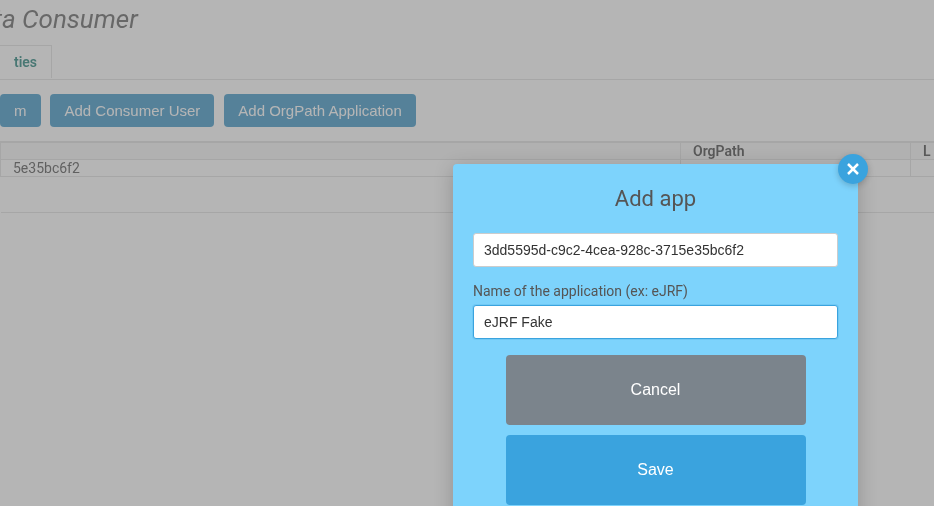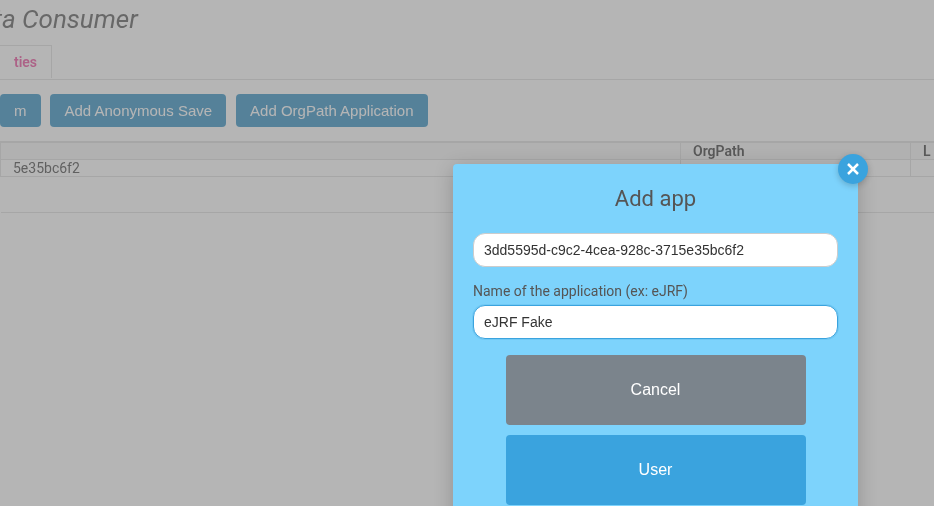--- a/index.html
+++ b/index.html
@@ -4,21 +4,21 @@
 <style>
   * { box-sizing: border-box; margin: 0; padding: 0; }
   html, body { width: 934px; height: 506px; overflow: hidden; font-family: -apple-system, BlinkMacSystemFont, "Segoe UI", Roboto, Arial, sans-serif; }
   body { position: relative; background: #fff; }
 
   .page { width: 934px; height: 506px; }
 
   .page-title { font-size: 26px; font-style: italic; color: #555; padding: 4px 0 10px 0; margin-left: -20px; white-space: nowrap; }
 
   .tabs { border-bottom: 1px solid #ddd; height: 36px; }
-  .tab { display: inline-block; border: 1px solid #ddd; border-bottom: none; padding: 8px 14px; font-size: 14px; font-weight: 600; color: #ec4899; background: #fff; margin-left: -1px; position: relative; top: 1px; }
+  .tab { display: inline-block; border: 1px solid #ddd; border-bottom: none; padding: 8px 14px; font-size: 14px; font-weight: 600; color: #0f766e; background: #fff; margin-left: -1px; position: relative; top: 1px; }
 
   .actions { padding: 14px 0 14px 0; }
   .btn { display: inline-block; border: none; border-radius: 4px; padding: 8px 14px; font-size: 15px; color: #fff; cursor: pointer; margin-right: 6px; }
   .btn-blue { background: #2b8dc2; }
 
   .table-wrap { border-top: 1px solid #ddd; }
   table { width: 100%; border-collapse: collapse; table-layout: fixed; }
   th, td { border: 1px solid #ddd; padding: 0 12px; font-size: 14px; text-align: left; vertical-align: middle; overflow: hidden; white-space: nowrap; }
   th { background: #f7f7f7; color: #333; font-weight: 600; }
   td { color: #444; }
@@ -26,42 +26,42 @@
   .col-org { width: 230px; }
   .col-last { width: 120px; }
 
   .row-spacer td { height: 36px; border-left: none; border-right: none; }
 
   .overlay { position: absolute; inset: 0; background: rgba(120,120,120,0.55); }
 
   .modal { position: absolute; left: 453px; top: 164px; width: 405px; background: #7dd3fc; border-radius: 4px; box-shadow: 0 4px 20px rgba(0,0,0,0.2); padding: 22px 20px 22px 20px; }
   .modal-title { text-align: center; font-size: 22px; color: #555; font-weight: 400; margin-bottom: 22px; }
   .field-label { font-size: 14px; color: #555; margin-bottom: 6px; }
-  .text-input { width: 100%; border: 1px solid #ccc; border-radius: 12px; padding: 8px 10px; font-size: 14px; color: #333; margin-bottom: 16px; outline: none; }
+  .text-input { width: 100%; border: 1px solid #ccc; border-radius: 3px; padding: 8px 10px; font-size: 14px; color: #333; margin-bottom: 16px; outline: none; }
   .text-input.focused { border-color: #3aa3de; box-shadow: 0 0 0 1px rgba(58,163,222,0.2); }
   .modal-btn { display: block; width: 300px; margin: 0 auto 10px auto; border: none; border-radius: 4px; padding: 26px 0; font-size: 16px; color: #fff; cursor: pointer; text-align: center; }
   .modal-btn.cancel { background: #7b848c; }
   .modal-btn.save { background: #3aa3de; margin-bottom: 0; }
 
   .close-btn { position: absolute; top: -10px; right: -10px; width: 30px; height: 30px; border-radius: 50%; background: #3aa3de; border: none; cursor: pointer; display: flex; align-items: center; justify-content: center; box-shadow: 0 2px 6px rgba(0,0,0,0.2); }
   .close-btn svg { width: 14px; height: 14px; stroke: #fff; stroke-width: 2.5; }
 </style>
 </head>
 <body>
 
 <div class="page">
   <div class="page-title">ata Consumer</div>
 
   <div class="tabs">
     <span class="tab">ties</span>
   </div>
 
   <div class="actions">
     <button class="btn btn-blue">m</button>
-    <button class="btn btn-blue">Add Anonymous Save</button>
+    <button class="btn btn-blue">Add Consumer User</button>
     <button class="btn btn-blue">Add OrgPath Application</button>
   </div>
 
   <div class="table-wrap">
     <table>
       <colgroup>
         <col class="col-first">
           <col class="col-org">
           <col class="col-last">
       </colgroup>
@@ -96,14 +96,14 @@
       </svg>
   </button>
   <div class="modal-title">Add app</div>
 
   <input class="text-input" type="text" value="3dd5595d-c9c2-4cea-928c-3715e35bc6f2" style="">
 
   <div class="field-label">Name of the application (ex: eJRF)</div>
   <input class="text-input focused" type="text" value="eJRF Fake" style="">
 
   <button class="modal-btn cancel">Cancel</button>
-  <button class="modal-btn save">User</button>
+  <button class="modal-btn save">Save</button>
 </div>
 
 </body></html>

